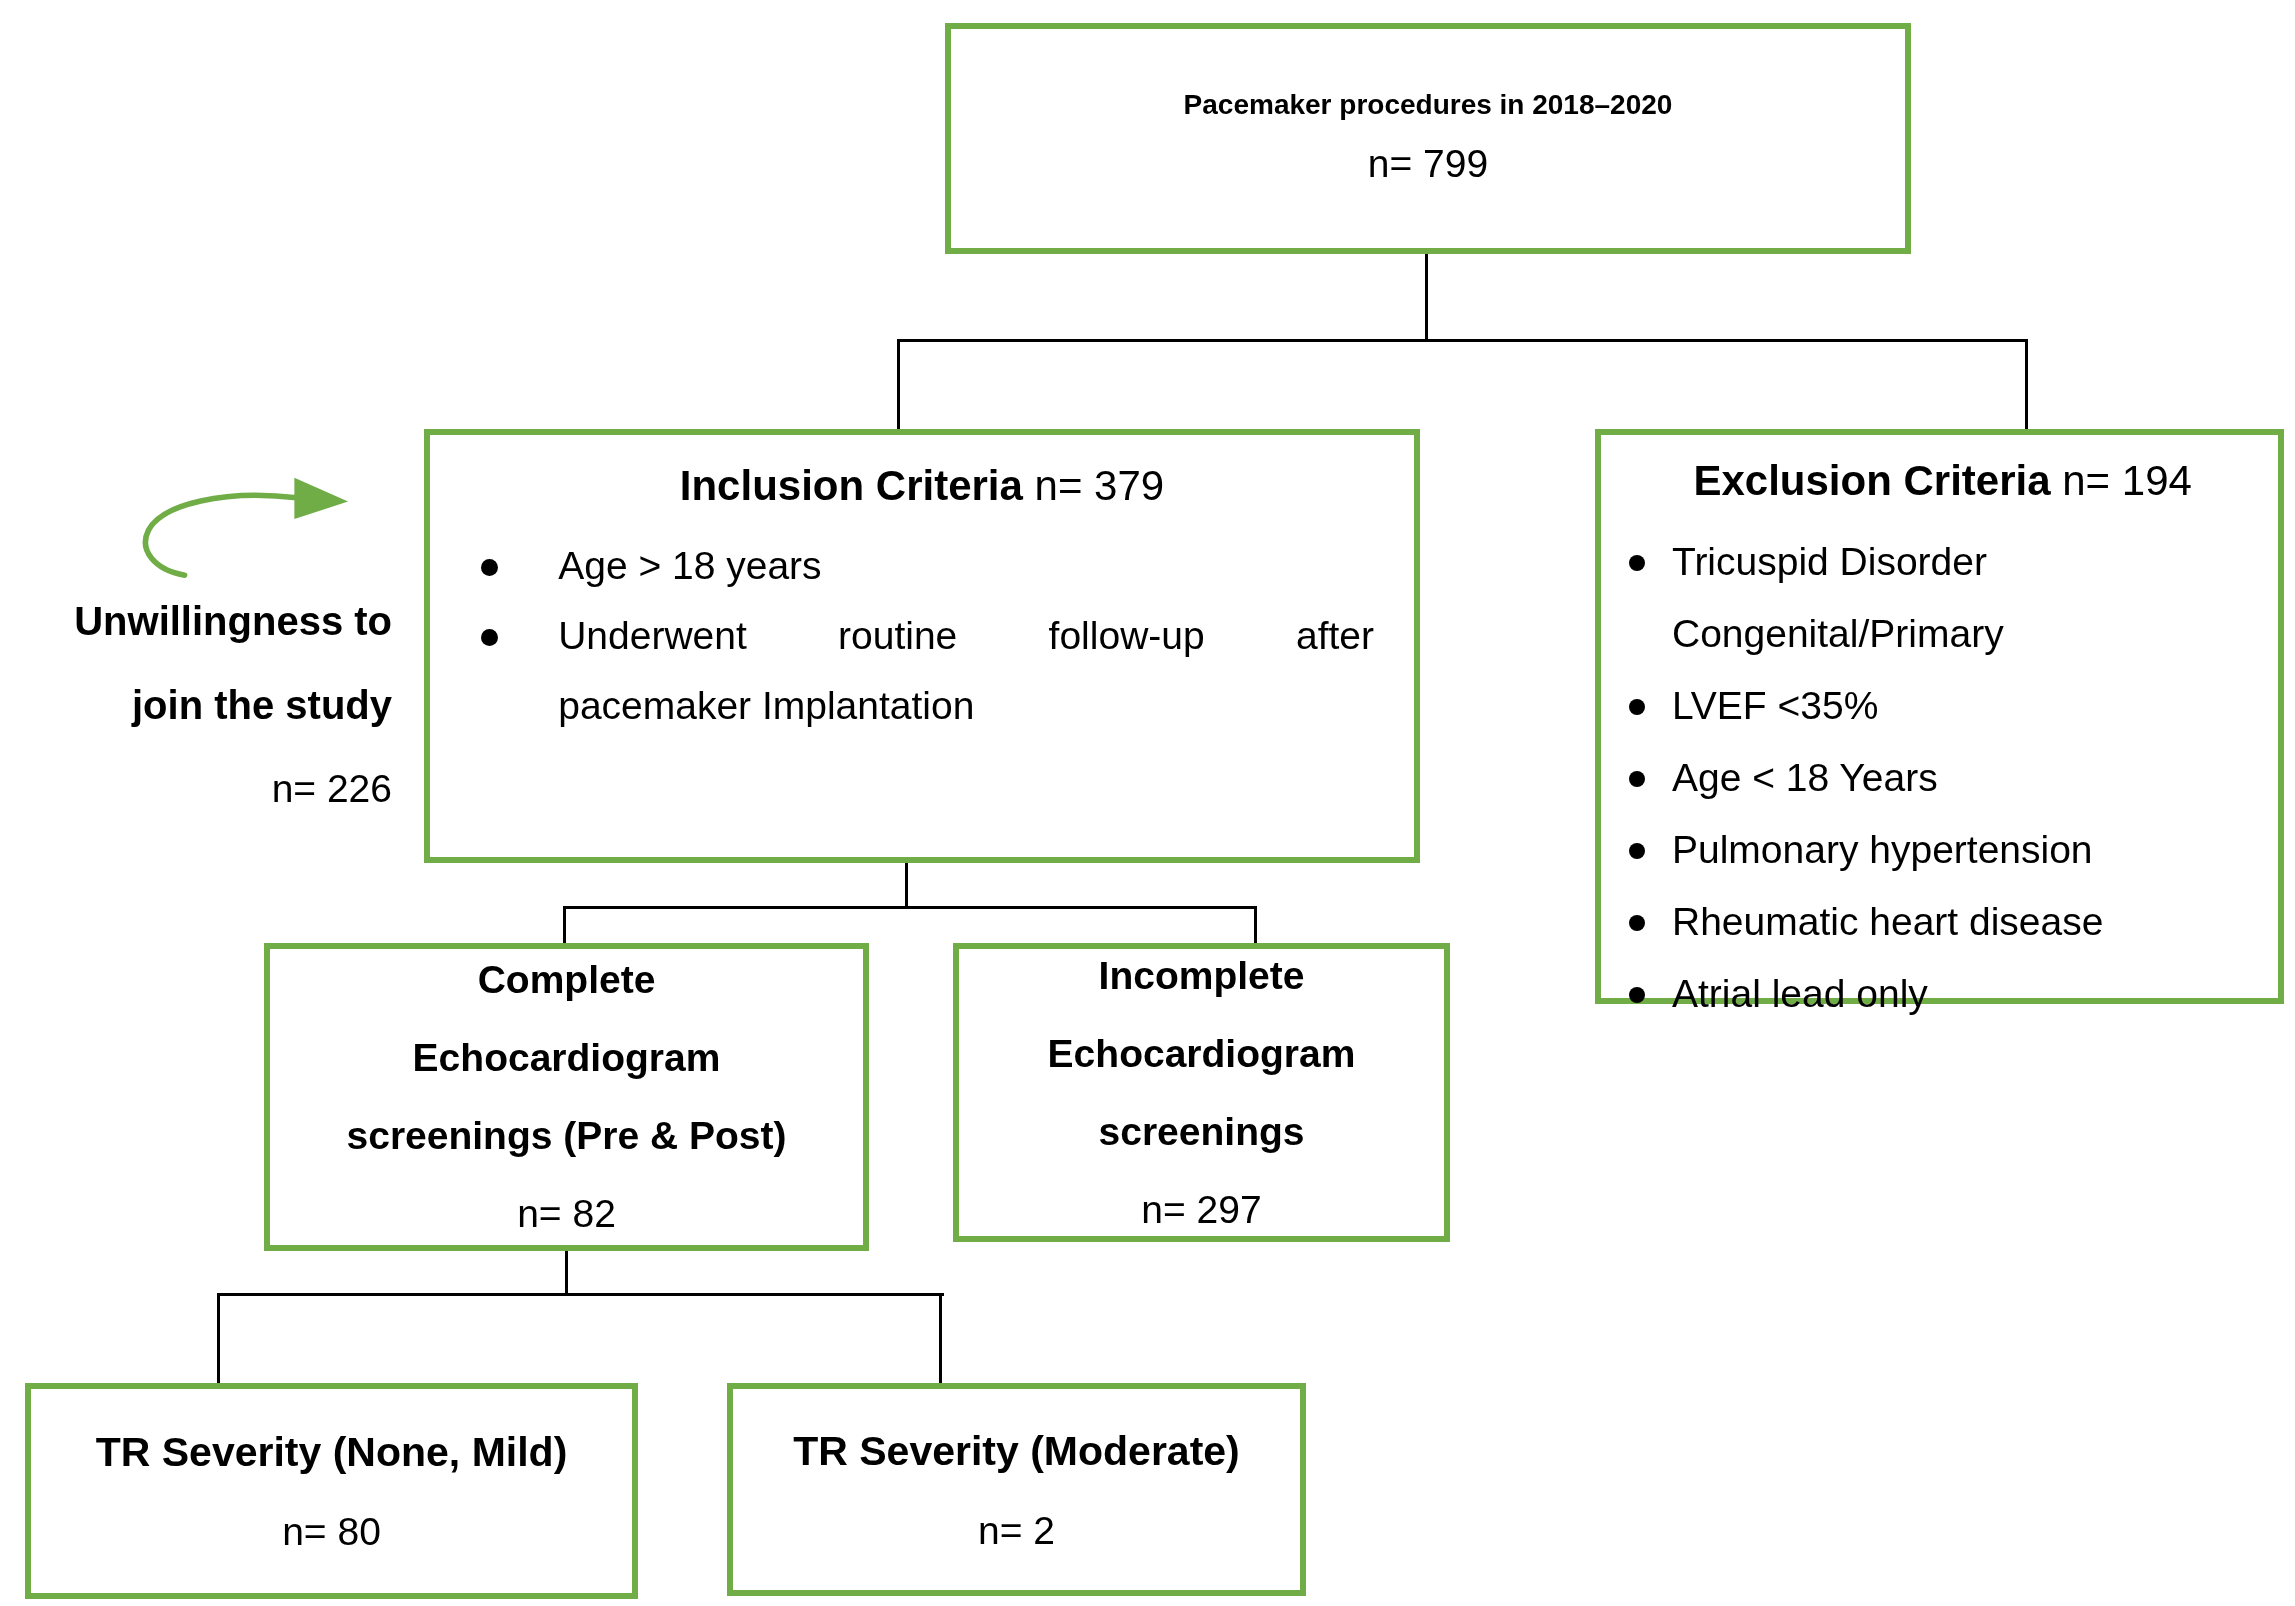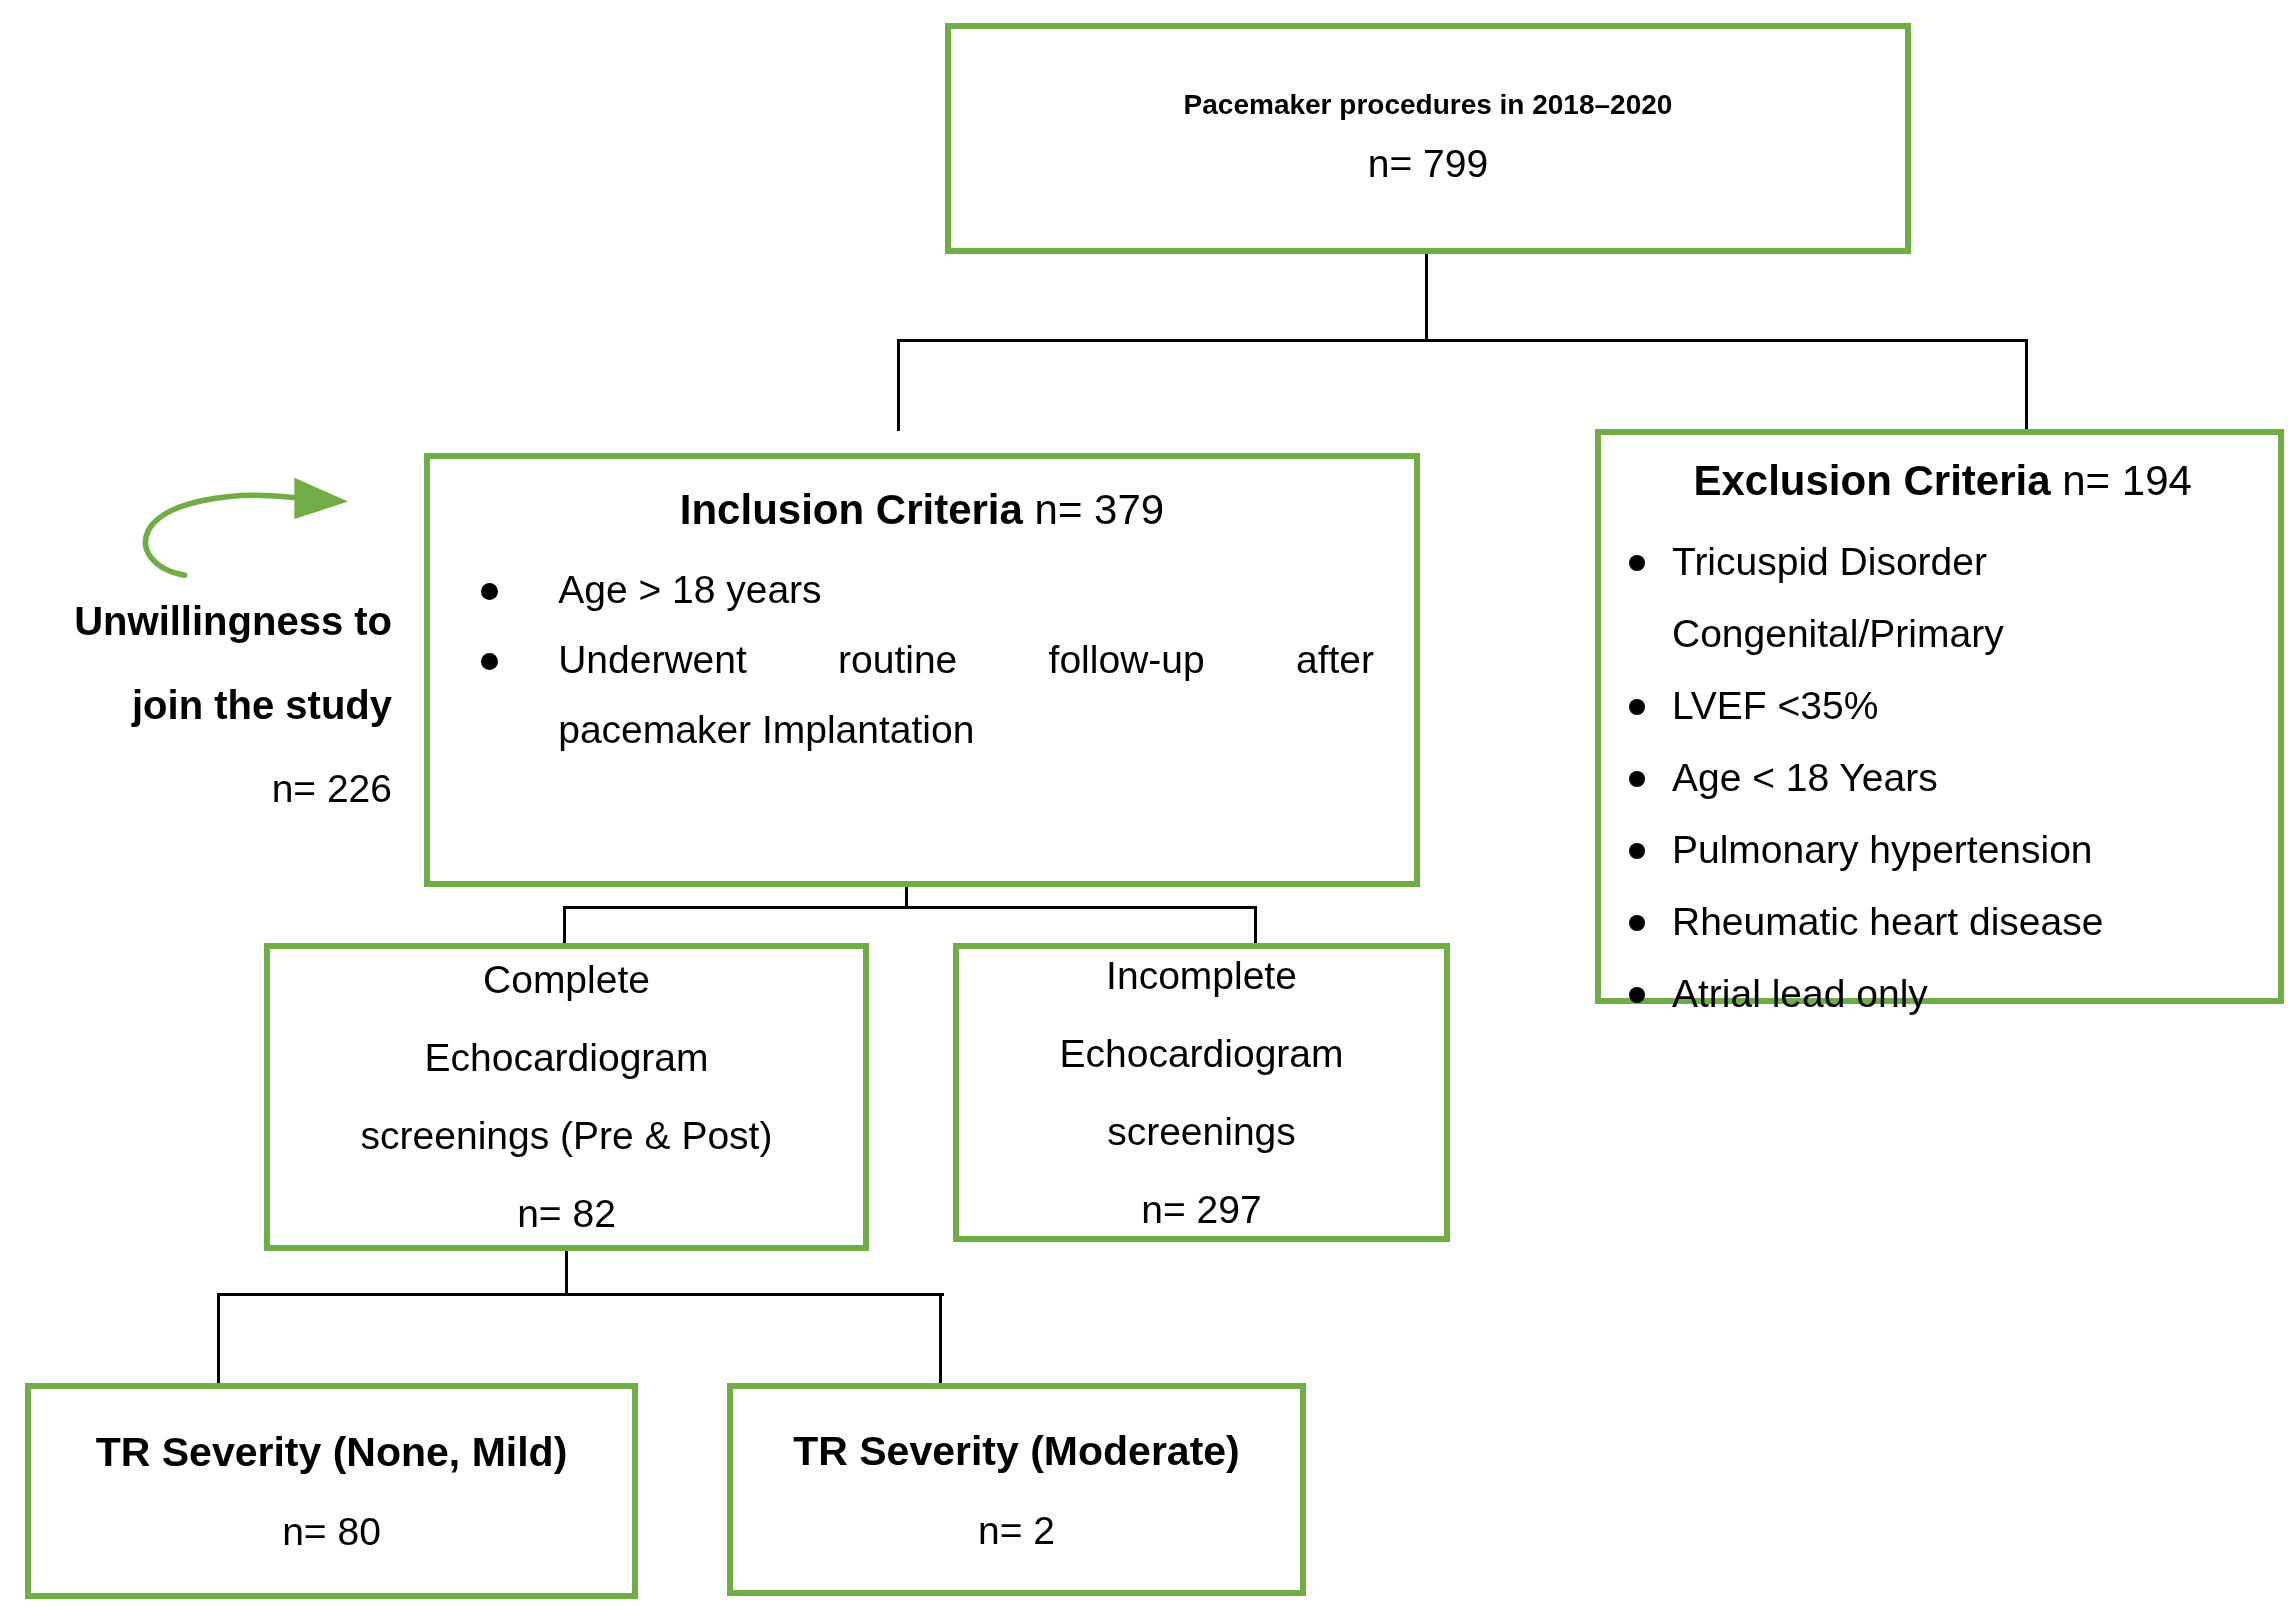--- a/index.html
+++ b/index.html
@@ -36,21 +36,21 @@
   .dot {
     flex: 0 0 auto;
     border-radius: 50%;
     background: #000000;
   }
   .incl .bullet-item .dot { width: 17px; height: 17px; margin: 27.5px 60px 0 11.2px; }
   .excl .bullet-item .dot { width: 16px; height: 16px; margin: 29px 27.5px 0 2.5px; }
   .incl .btext { line-height: 70px; flex: 1 1 auto; }
   .excl .btext { line-height: 72px; flex: 1 1 auto; }
   .jline { text-align: justify; text-align-last: justify; }
-  .mid-lines { font-weight: normal; font-size: 39px; line-height: 2.0; }
+  .mid-lines { font-weight: bold; font-size: 39px; line-height: 2.0; }
   .mid-n { font-weight: normal; font-size: 39px; line-height: 2.0; }
   .tr-title { font-weight: bold; font-size: 41px; line-height: 2.0; }
   .tr-n { font-weight: normal; font-size: 39px; line-height: 2.0; }
   .annot {
     position: absolute;
     text-align: right;
     font-size: 40px;
     line-height: 84px;
   }
   .annot .a-n { font-weight: normal; font-size: 39px; }
@@ -74,21 +74,21 @@
   <div class="line" style="left:565px; top:1249px; width:3.1px; height:46px;"></div>
   <div class="line" style="left:217px; top:1293px; width:727px; height:3.1px;"></div>
   <div class="line" style="left:217px; top:1293px; width:3.1px; height:91px;"></div>
   <div class="line" style="left:939px; top:1293px; width:3.1px; height:91px;"></div>
 
   <div class="box center-col" style="left:945px; top:22.5px; width:966px; height:231px; gap:18.7px;">
     <div class="node-title">Pacemaker procedures in 2018–2020</div>
     <div class="node-n">n= 799</div>
   </div>
 
-  <div class="box incl" style="left:424px; top:429px; width:996px; height:434px; padding:24px 40px 12.5px 40px;margin-top:24px;">
+  <div class="box incl" style="left:424px; top:429px; width:996px; height:434px; padding:24px 40px 12.5px 40px;">
     <div class="crit-header">
       <span class="bold">Inclusion Criteria</span>
       <span class="hn"> </span><span class="hn">n= 379</span>
     </div>
     <div class="bullets">
       <div class="bullet-item">
         <span class="dot"></span>
         <div class="btext">
           <div>Age &gt; 18 years</div>
         </div>

